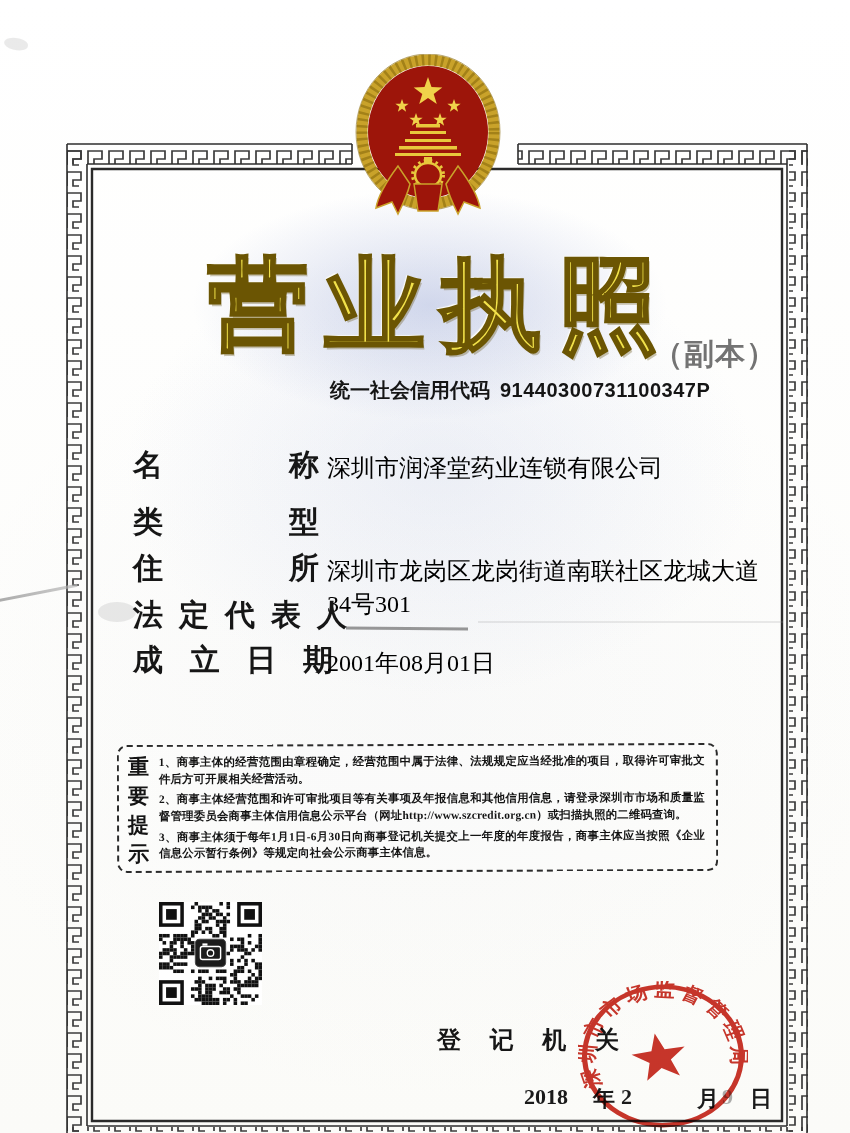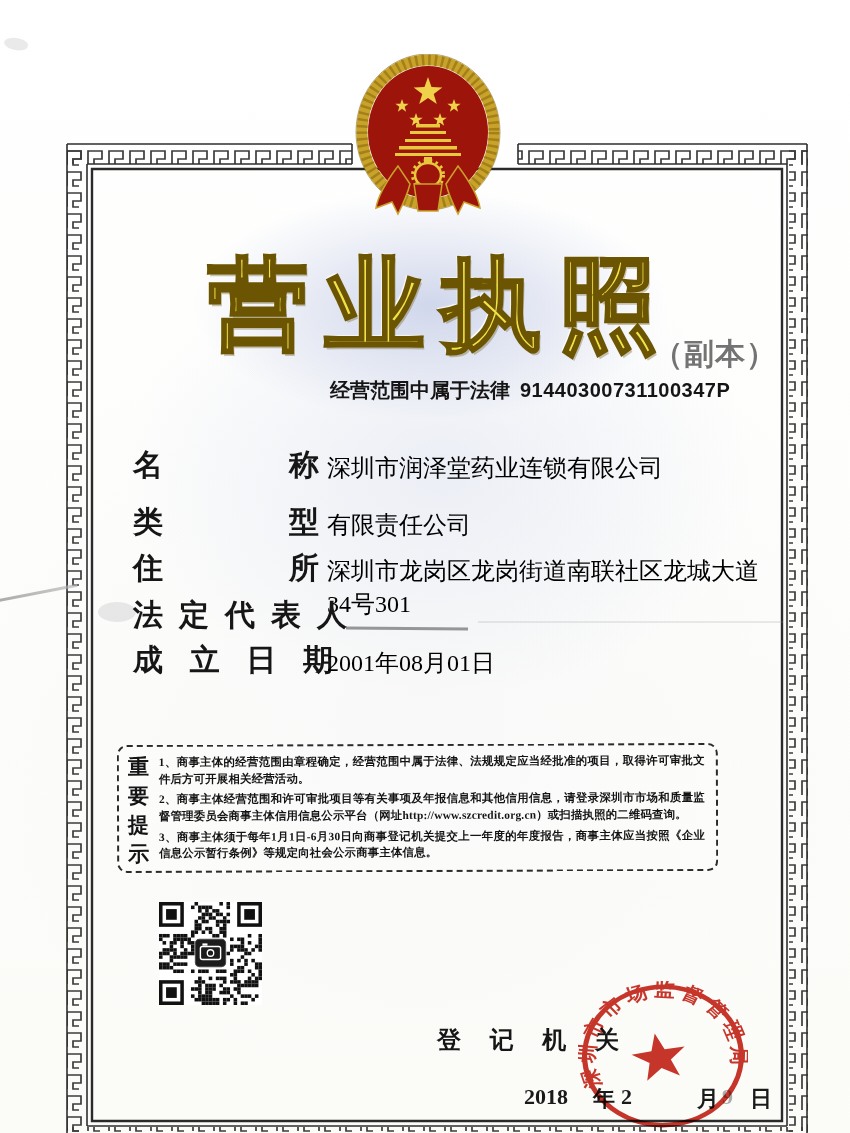--- a/index.html
+++ b/index.html
@@ -108,36 +108,35 @@
 
   <div class="abs title-row">
     <span class="title-char">营</span>
     <span class="title-char">业</span>
     <span class="title-char">执</span>
     <span class="title-char">照</span>
   </div>
   <div class="abs fuben">（副本）</div>
 
   <div class="abs credit-line">
-    <span>经营范围中属于法律</span><span class="code">91440300731100347P</span>
+    <span>统一社会信用代码</span><span class="code">91440300731100347P</span>
   </div>
 
   <div class="field-row" style="top:448px">
     <div class="field-label w2">
       <span>名</span>
         <span>称</span>
     </div>
     <div class="field-value">深圳市润泽堂药业连锁有限公司</div>
   </div>
   <div class="field-row" style="top:505px">
     <div class="field-label w2">
       <span>类</span>
         <span>型</span>
     </div>
-    <div class="field-value">有限责任公司</div>
   </div>
   <div class="field-row" style="top:551px">
     <div class="field-label w2">
       <span>住</span>
         <span>所</span>
     </div>
     <div class="field-value">深圳市龙岗区龙岗街道南联社区龙城大道34号301</div>
   </div>
   <div class="field-row" style="top:598px">
     <div class="field-label w5">

